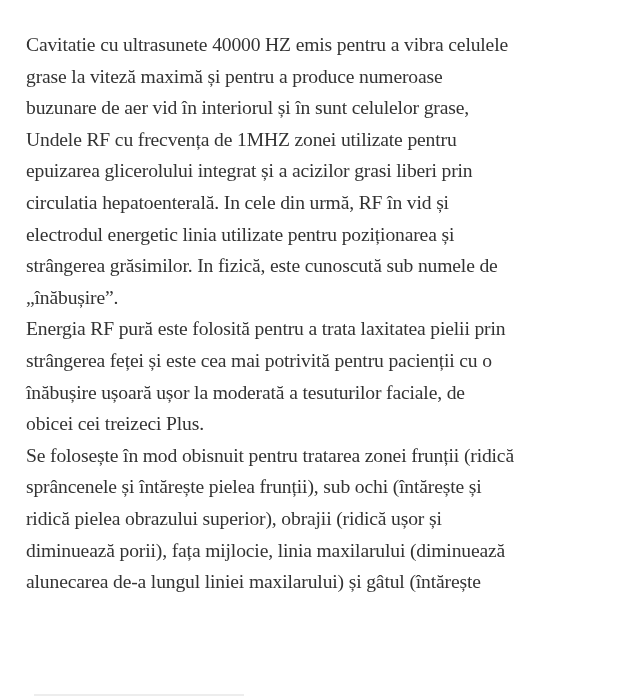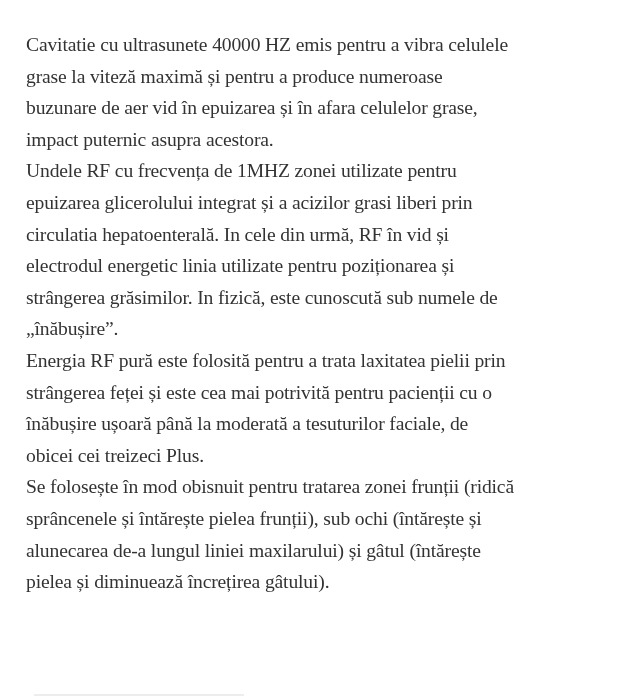--- a/index.html
+++ b/index.html
@@ -41,38 +41,38 @@
       background: #ededed;
     }
   </style>
 </head>
 <body>
 
 <div class="article">
   <p class="para">
     <span class="line">Cavitatie cu ultrasunete 40000 HZ emis pentru a vibra celulele</span>
     <span class="line">grase la viteză maximă și pentru a produce numeroase</span>
-    <span class="line">buzunare de aer vid în epuizarea și în afara celulelor grase,</span>
-    <span class="line">impact puternic asupra acestora.</span>
+    <span class="line">buzunare de aer vid în interiorul și în sunt celulelor grase,</span>
   </p>
   <p class="para">
     <span class="line">Undele RF cu frecvența de 1MHZ zonei utilizate pentru</span>
     <span class="line">epuizarea glicerolului integrat și a acizilor grasi liberi prin</span>
     <span class="line">circulatia hepatoenterală. In cele din urmă, RF în vid și</span>
     <span class="line">electrodul energetic linia utilizate pentru poziționarea și</span>
     <span class="line">strângerea grăsimilor. In fizică, este cunoscută sub numele de</span>
     <span class="line">„înăbușire”.</span>
   </p>
   <p class="para">
     <span class="line">Energia RF pură este folosită pentru a trata laxitatea pielii prin</span>
     <span class="line">strângerea feței și este cea mai potrivită pentru pacienții cu o</span>
-    <span class="line">înăbușire ușoară până la moderată a tesuturilor faciale, de</span>
+    <span class="line">înăbușire ușoară ușor la moderată a tesuturilor faciale, de</span>
     <span class="line">obicei cei treizeci Plus.</span>
   </p>
   <p class="para">
     <span class="line">Se folosește în mod obisnuit pentru tratarea zonei frunții (ridică</span>
     <span class="line">sprâncenele și întărește pielea frunții), sub ochi (întărește și</span>
+    <span class="line">ridică pielea obrazului superior), obrajii (ridică ușor și</span>
+    <span class="line">diminuează porii), fața mijlocie, linia maxilarului (diminuează</span>
     <span class="line">alunecarea de-a lungul liniei maxilarului) și gâtul (întărește</span>
-    <span class="line">pielea și diminuează încrețirea gâtului).</span>
   </p>
 </div>
 
 <div class="cutoff"></div>
 
 </body></html>

